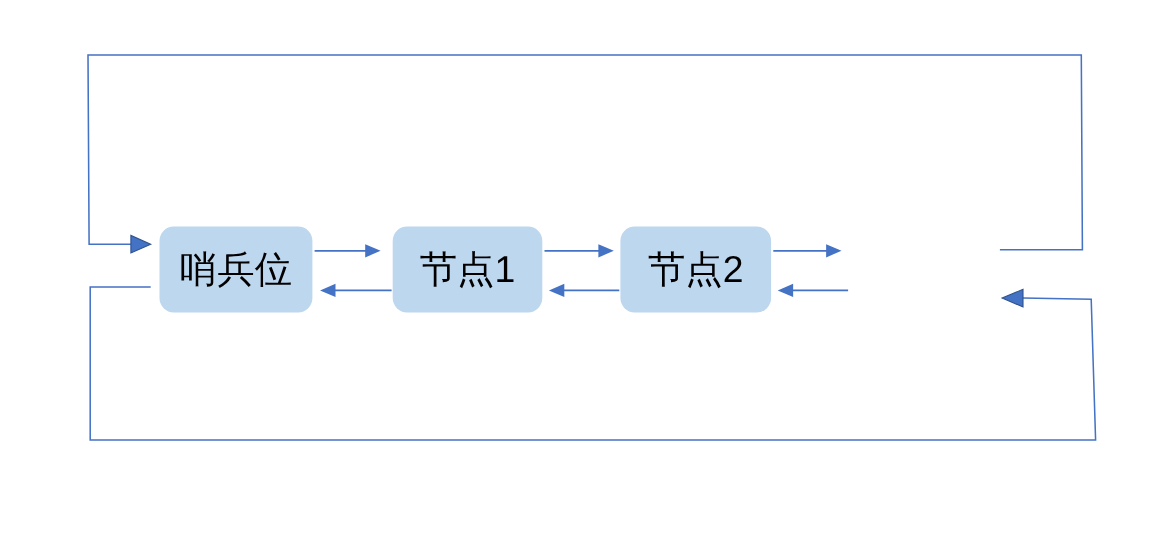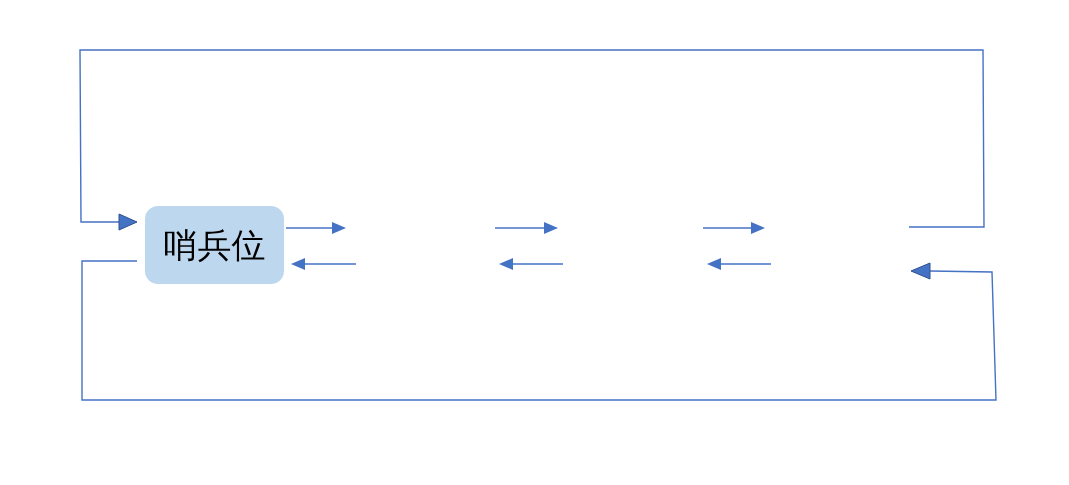--- a/index.html
+++ b/index.html
@@ -85,14 +85,20 @@
     <line class="wire gap-line" x1="703" y1="228" x2="752" y2="228" stroke="#4472c4"></line>
     <polygon class="head" points="765,228 751,222 751,234" fill="#4472c4"></polygon>
 
     <line class="wire gap-line" x1="771" y1="264" x2="720" y2="264" stroke="#4472c4"></line>
     <polygon class="head" points="707,264 721,258 721,270" fill="#4472c4"></polygon>
   </svg>
 
   <div class="node node-sentinel">
     <span>哨兵位</span>
   </div>
+  <div class="node node-1">
+    <span>节点1</span>
+  </div>
+  <div class="node node-2">
+    <span>节点2</span>
+  </div>
 
 </div>
 
 </body></html>

